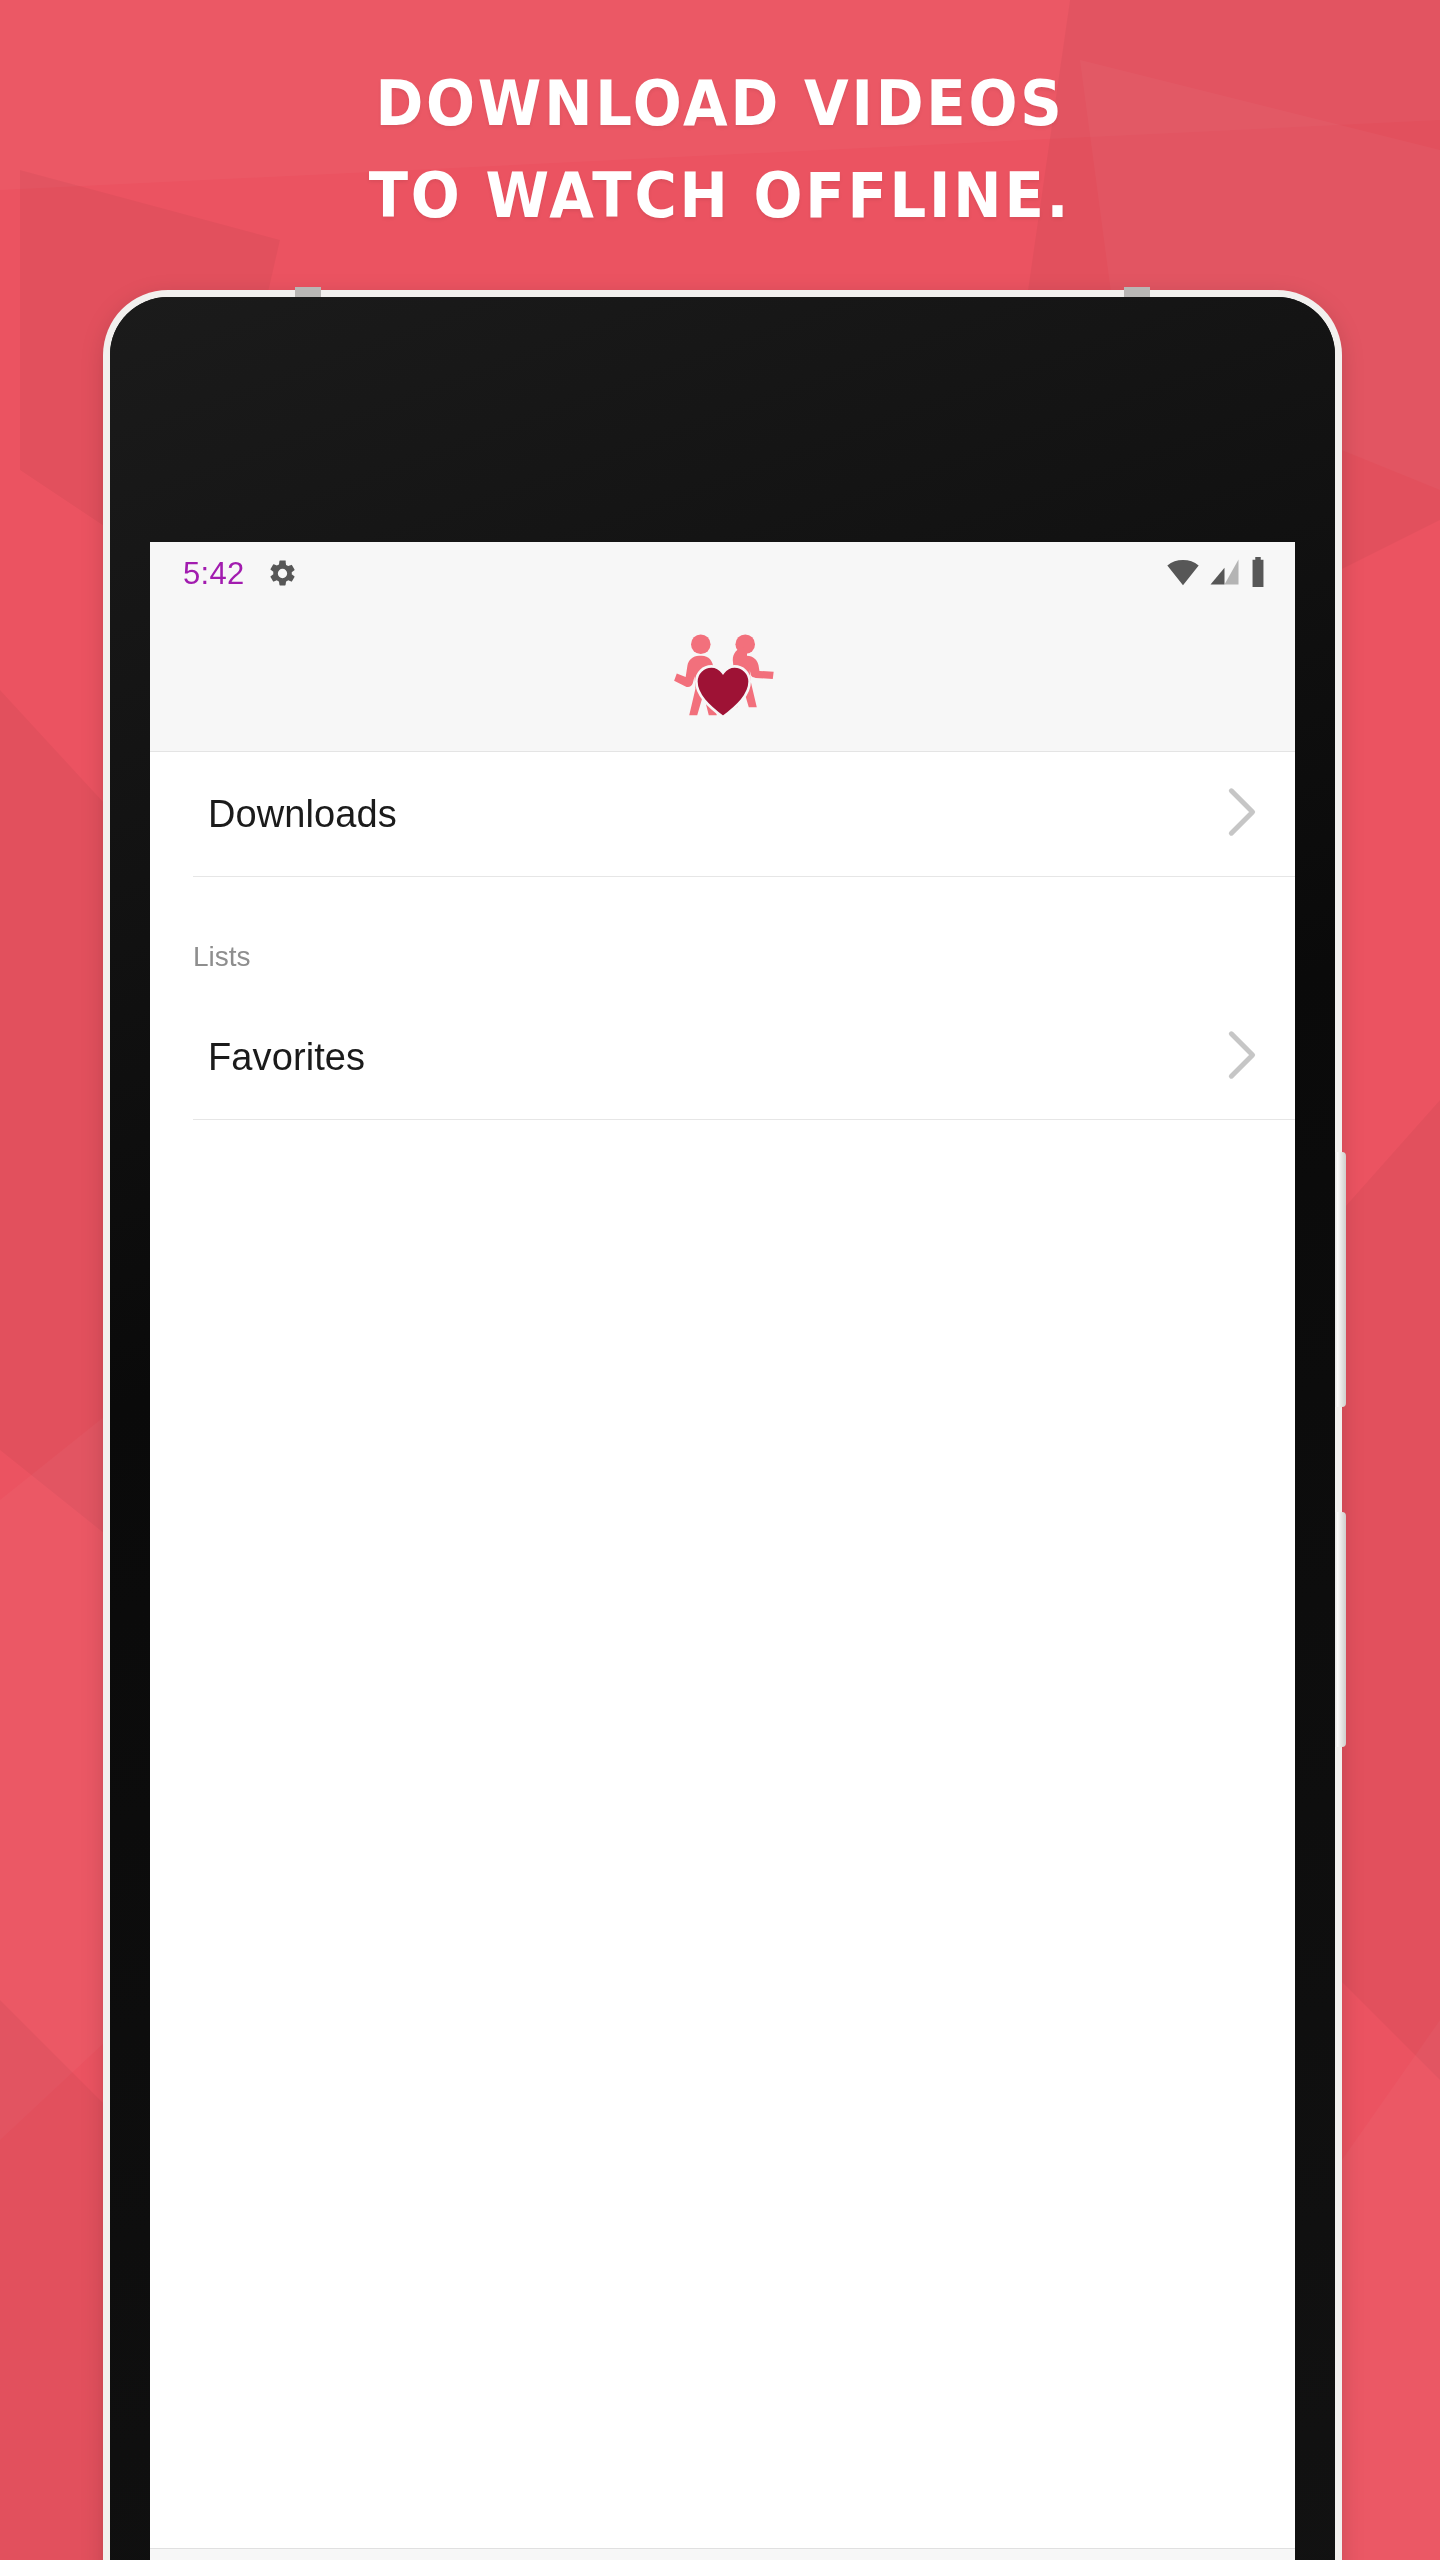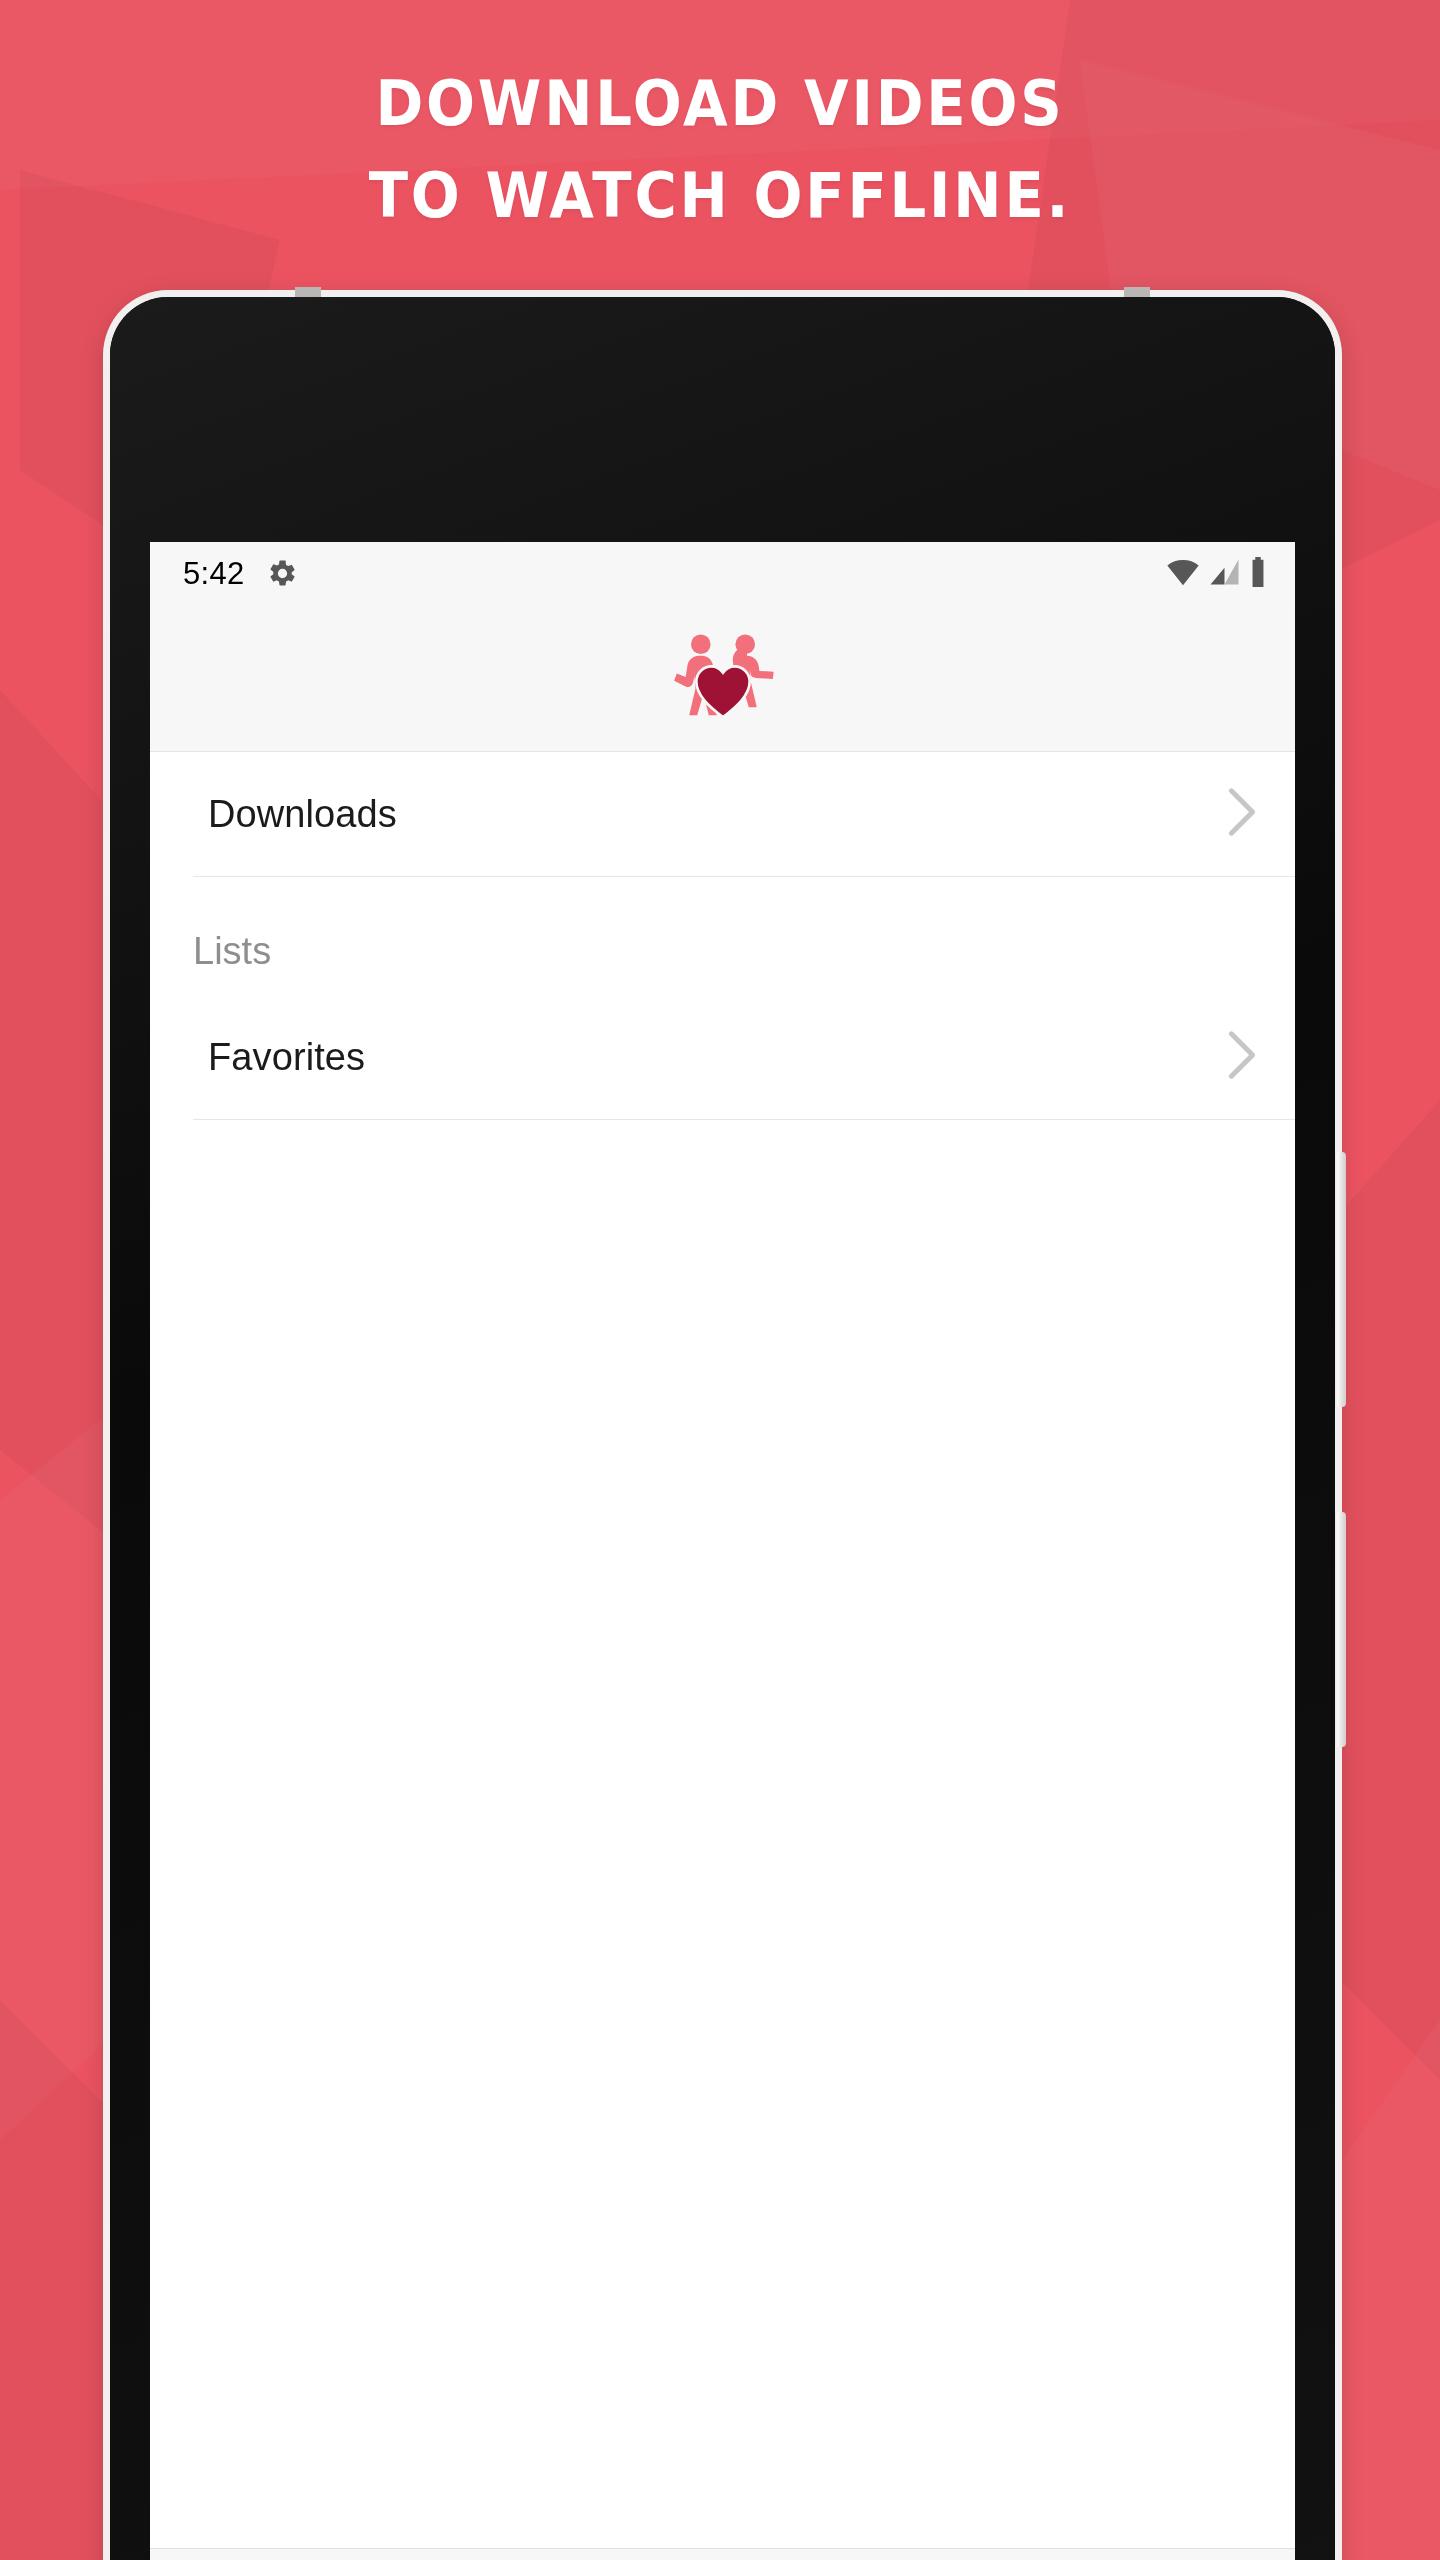--- a/index.html
+++ b/index.html
@@ -84,21 +84,21 @@
     overflow:hidden;
   }
 
   
   .statusbar {
     height:63px; background:#f7f7f7;
     display:flex; align-items:center;
     padding:0 28px 0 33px;
   }
   .sb-time {
-    font-size:31px; color:#000000; letter-spacing:0.3px;
+    font-size:31px; color:#a21caf; letter-spacing:0.3px;
   }
   .sb-gear { margin-left:22px; display:flex; align-items:center; }
   .sb-right { margin-left:auto; display:flex; align-items:center; gap:9px; }
 
   
   .header {
     height:147px; background:#f7f7f7;
     display:flex; align-items:center; justify-content:center;
     border-bottom:1px solid #e4e4e4;
   }
@@ -113,21 +113,21 @@
   .row-label { font-size:38px; color:#1b1b1b; letter-spacing:0.1px; }
   .row .chev { margin-left:auto; }
   .divider {
     height:1px; background:#e6e6e6;
     margin-left:43px;
   }
   .section-head {
     height:118px; display:flex; align-items:flex-end;
     padding:0 0 22px 43px;
   }
-  .section-head-label { font-size:38px; color:#8e8e8e;text-align:center; }
+  .section-head-label { font-size:28px; color:#8e8e8e;text-align:center; }
 
   .spacer { flex:1; background:#fff; }
 
   
   .bottomnav {
     height:142px; background:#f7f7f7;
     border-top:1px solid #e0e0e0;
     display:flex; align-items:center;
   }
 

